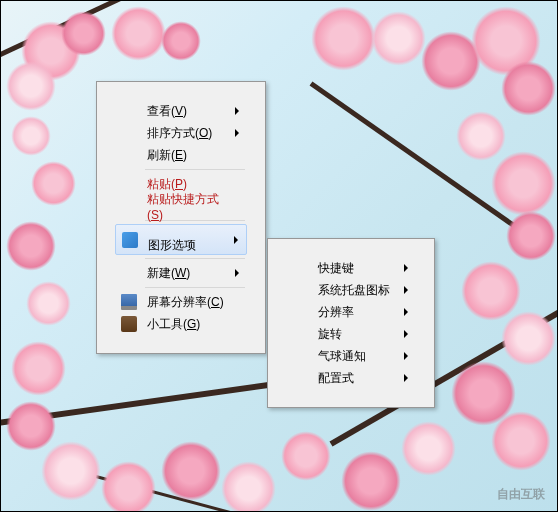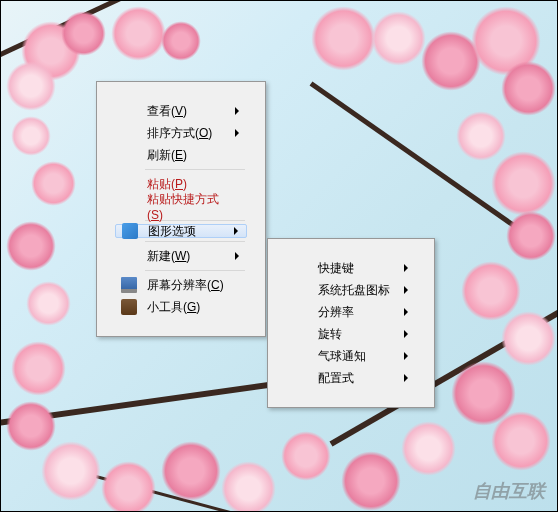--- a/index.html
+++ b/index.html
@@ -48,21 +48,22 @@
   align-items: center;
   padding-left: 32px;
   padding-right: 20px;
   color: #000;
   cursor: default;
 }
 .menu-item.highlighted {
   background: linear-gradient(#e8f0fb, #d4e4f8);
   border: 1px solid #aecff7;
   border-radius: 2px;
-  height: 14px;
+  height: 31px;
+  align-items: flex-end;
 }
 .menu-item.disabled { color: #b91c1c; }
 .menu-sep {
   height: 1px;
   background: #d7d7d7;
   margin: 3px 2px 3px 30px;
 }
 .menu-arrow {
   position: absolute;
   right: 8px;
@@ -81,22 +82,21 @@
   width: 16px; height: 16px;
 }
 .icon-blue { background: linear-gradient(135deg, #4a9ee8, #2c7ac8); border-radius: 2px; }
 .icon-monitor { background: linear-gradient(#5a8ac8, #3868a8); border-radius: 1px; border-bottom: 4px solid #888; }
 .icon-gadget { background: linear-gradient(#7a5838, #5a3818); border-radius: 2px; }
 .icon-personalize { background: linear-gradient(#4878c8, #2858a8); border-radius: 1px; }
 .watermark {
   position: absolute;
   right: 12px; bottom: 8px;
   color: rgba(100,100,100,0.5);
-  font-size: 18px;
-  font-style: italic;
+  font-size: 12px;
   font-weight: bold;
 }
 .underline { text-decoration: underline; }
 </style>
 </head>
 <body>
 
 <div class="desktop-bg">
 
   <div class="branch" style="left:-20px;top:60px;width:250px;height:5px;transform:rotate(-25deg)"></div>

